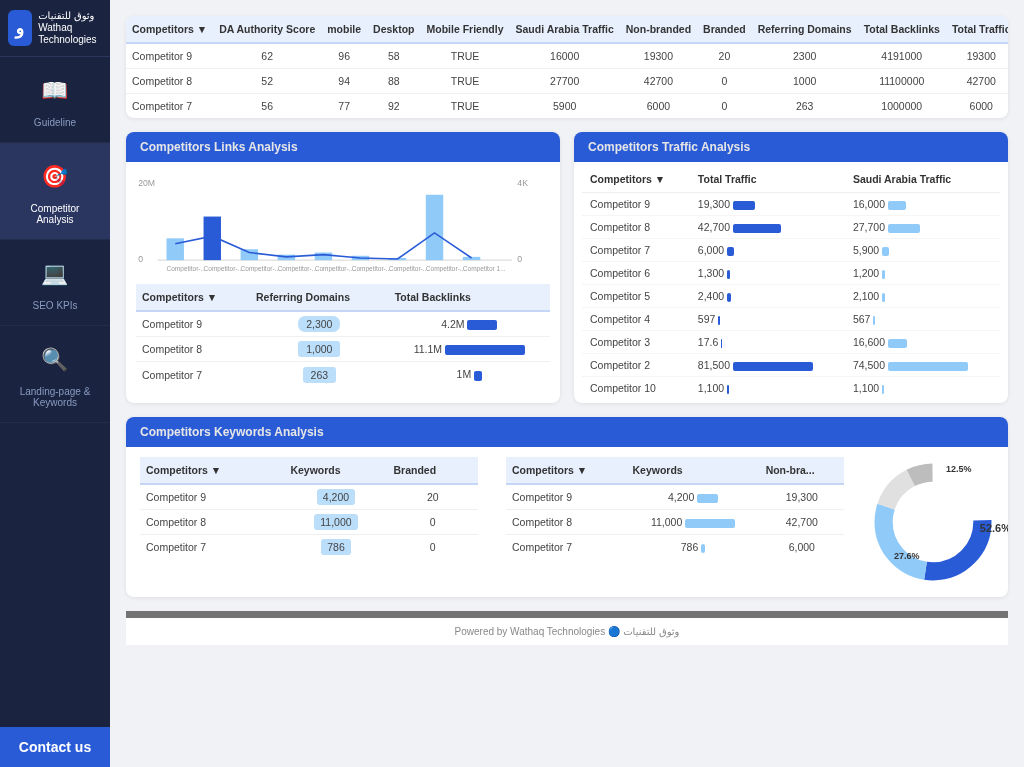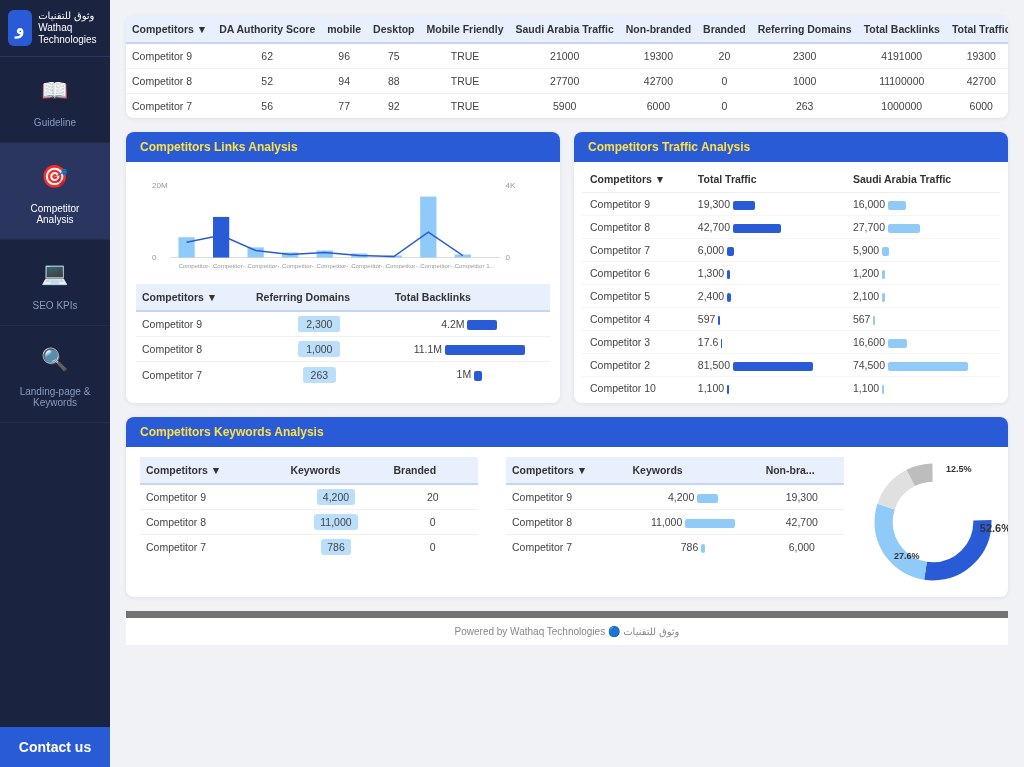--- a/index.html
+++ b/index.html
@@ -88,21 +88,21 @@
     
     .section {
       background: white;
       border-radius: 8px;
       margin-bottom: 14px;
       overflow: hidden;
       box-shadow: 0 1px 4px rgba(0,0,0,0.08);
     }
     .section-header {
       background: #2a5bd7;
-      color: #fde047;
+      color: #e5e5e5;
       padding: 8px 14px;
       font-size: 12px;
       font-weight: 600;
     }
 
     
     .data-table {
       width: 100%;
       border-collapse: collapse;
       font-size: 10.5px;
@@ -129,21 +129,21 @@
     
     .two-col {
       display: flex;
       gap: 14px;
       margin-bottom: 14px;
     }
     .two-col .section { flex: 1; margin-bottom: 0; }
 
     
     .chart-area {
-      padding: 10px 24px;
+      padding: 10px 10px;
       position: relative;
     }
     .chart-svg { width: 100%; height: 100px; }
 
     
     .traffic-table {
       width: 100%;
       border-collapse: collapse;
       font-size: 10.5px;
     }
@@ -248,23 +248,23 @@
           <th>Total Backlinks</th>
           <th>Total Traffic</th>
 
         </tr>
       </thead>
       <tbody id="main-table-body">
       <tr>
             <td>Competitor 9</td>
             <td>62</td>
             <td>96</td>
-            <td>75</td>
+            <td>58</td>
             <td>TRUE</td>
-            <td>21000</td>
+            <td>16000</td>
             <td>19300</td>
             <td>20</td>
             <td>2300</td>
             <td>4191000</td>
             <td>19300</td>
           </tr>
           <tr>
             <td>Competitor 8</td>
             <td>52</td>
             <td>94</td>
@@ -338,21 +338,21 @@
           <thead>
             <tr>
               <th>Competitors ▼</th>
               <th>Referring Domains</th>
               <th>Total Backlinks</th>
             </tr>
           </thead>
           <tbody id="links-table-body">
               <tr>
                 <td>Competitor 9</td>
-                <td><span style="background:#bbdefb;padding:2px 8px;border-radius:2px;">2,300</span></td>
+                <td><span style="background:#bbdefb;padding:2px 8px;border-radius:7px;">2,300</span></td>
                 <td>4.2M <span style="display:inline-block;width:30px;height:10px;background:#2a5bd7;border-radius:2px;vertical-align:middle;"></span></td>
               </tr>
               <tr>
                 <td>Competitor 8</td>
                 <td><span style="background:#bbdefb;padding:2px 8px;border-radius:3px;">1,000</span></td>
                 <td>11.1M <span style="display:inline-block;width:80px;height:10px;background:#2a5bd7;border-radius:2px;vertical-align:middle;"></span></td>
               </tr>
               <tr>
                 <td>Competitor 7</td>
                 <td><span style="background:#bbdefb;padding:2px 8px;border-radius:3px;">263</span></td>

